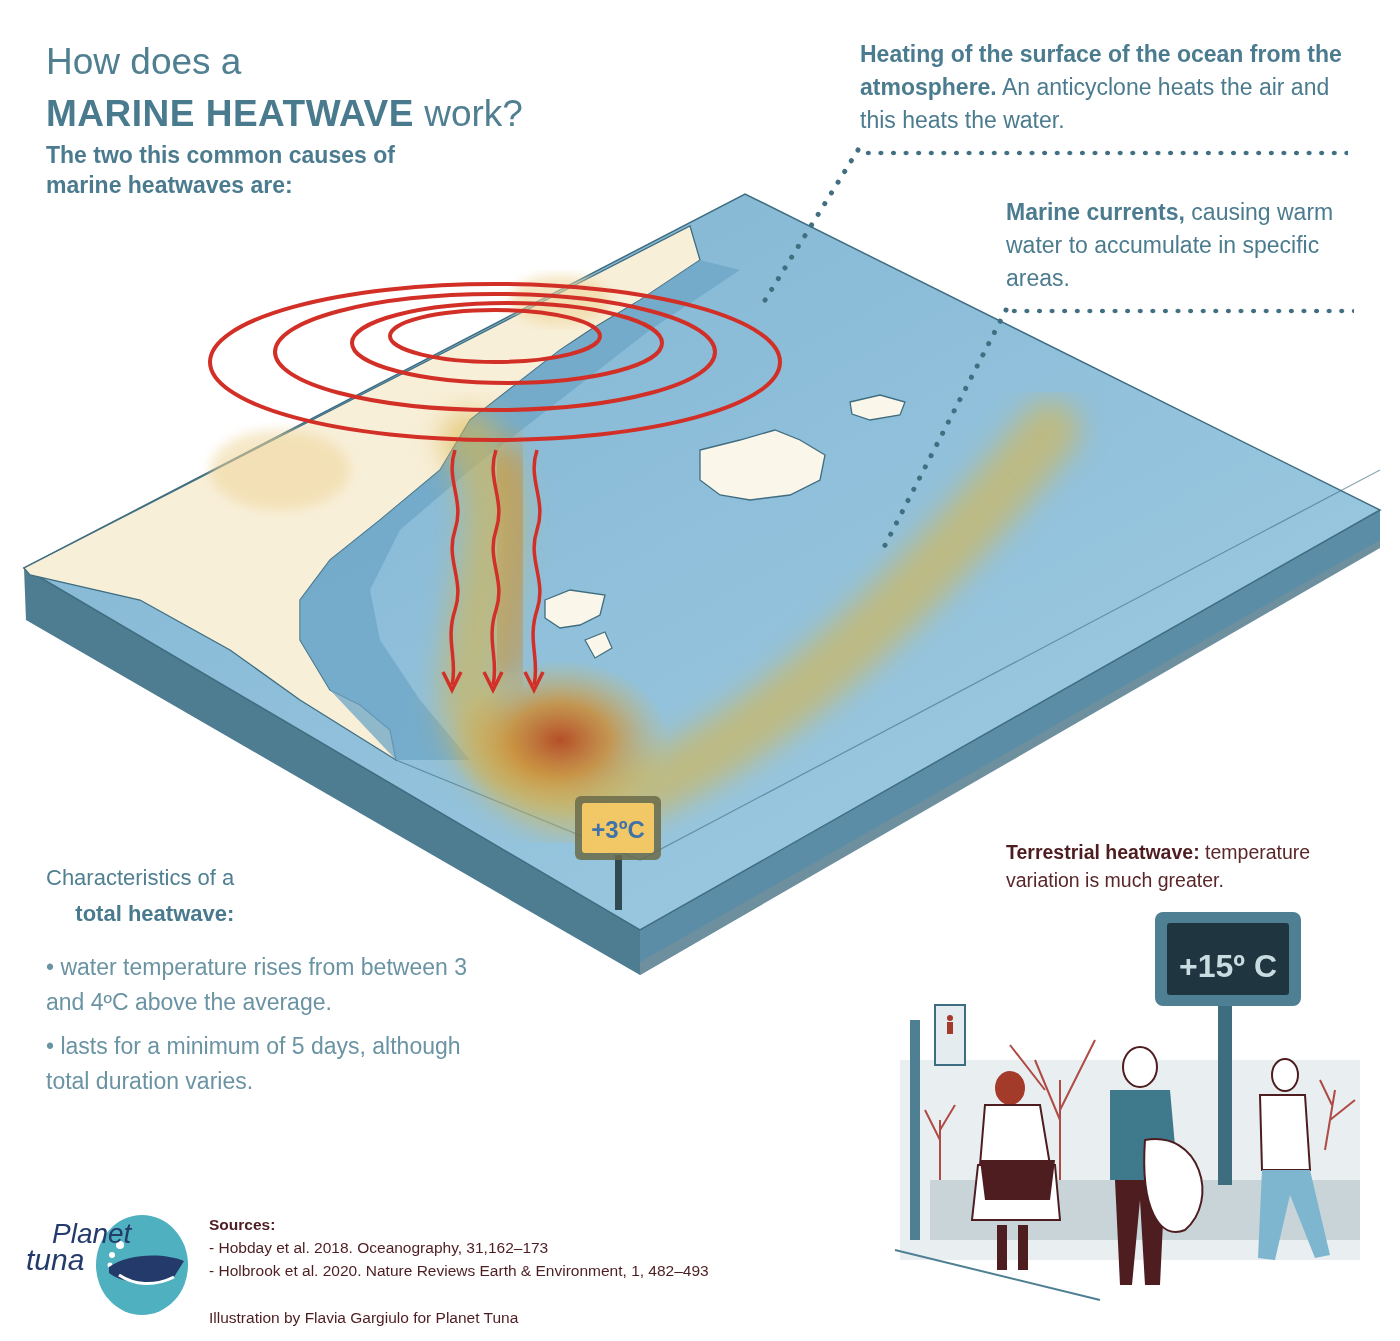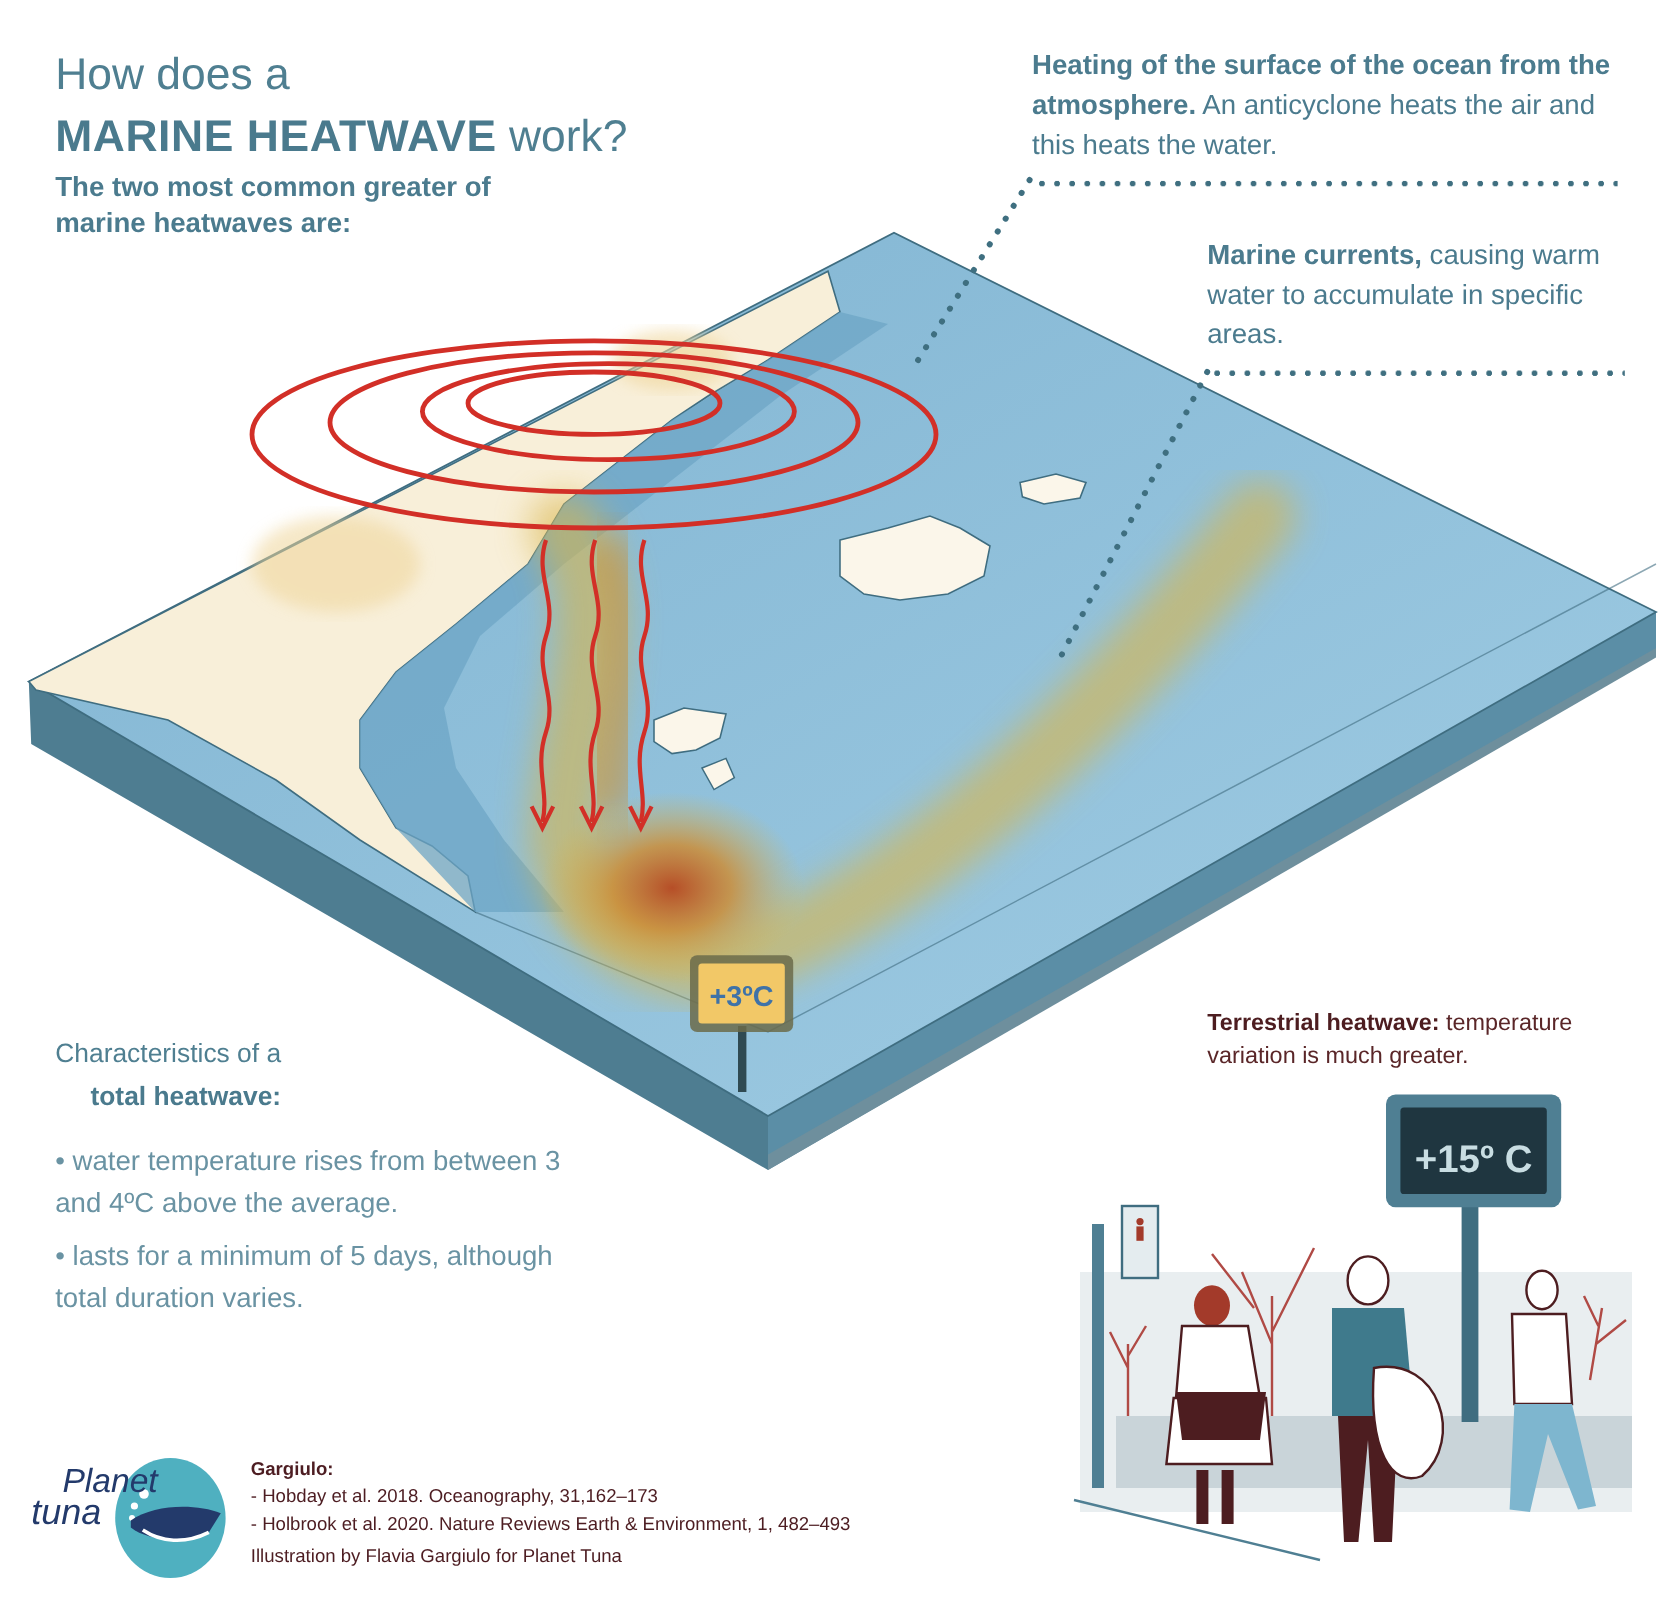--- a/index.html
+++ b/index.html
@@ -20,21 +20,21 @@
   .dots-2 { left: 1008px; top: 308px; width: 346px; }
   .char-title { left: 46px; top: 860px; font-size: 22px; line-height: 36px; color: #4f7f91; text-align: right; }
   .char-title b { font-weight: 900; color: #4a7a8d; }
   .bullet { left: 46px; font-size: 23px; line-height: 35px; color: #6a93a3; width: 440px; }
   .bullet-1 { top: 950px; }
   .bullet-2 { top: 1029px; }
   .terr { left: 1006px; top: 838px; width: 360px; font-size: 19.5px; line-height: 28px; color: #5a2628; }
   .terr b { font-weight: bold; color: #4d1d20; text-align: right; }
   .sources { left: 209px; top: 1213px; font-size: 15.5px; line-height: 23px; color: #4d1d22; }
   .sources .h { font-weight: bold; }
-  .sources .credit { margin-top: 4px; }
+  .sources .credit { margin-top: 24px; }
   svg text { font-family: "Liberation Sans", "DejaVu Sans", sans-serif; }
 </style>
 </head>
 <body>
 
 <svg class="abs" style="left:0;top:0" width="1400" height="1341" viewBox="0 0 1400 1341">
   <defs>
     <radialGradient id="heatCore" cx="0.5" cy="0.5" r="0.5">
       <stop offset="0" stop-color="#b8481e" stop-opacity="0.95"></stop>
       <stop offset="0.45" stop-color="#cf8a2e" stop-opacity="0.8"></stop>
@@ -142,21 +142,21 @@
 
     <ellipse cx="1285" cy="1075" rx="13" ry="16" fill="#ffffff" stroke="#4d1d20" stroke-width="2"></ellipse>
     <path d="M1260 1095 L1305 1095 L1310 1170 L1262 1170 Z" fill="#ffffff" stroke="#4d1d20" stroke-width="2"></path>
     <path d="M1262 1170 L1310 1170 L1330 1255 L1315 1258 L1290 1195 L1275 1260 L1258 1258 Z" fill="#7eb6cf"></path>
   </g>
   <rect x="880" y="1030" width="500" height="270" fill="none"></rect>
 </svg>
 
 <div class="abs title-1">How does a</div>
 <div class="abs title-2"><b>MARINE HEATWAVE</b><span> work?</span></div>
-<div class="abs subtitle">The two most common greater of marine heatwaves are:</div>
+<div class="abs subtitle">The two this common causes of marine heatwaves are:</div>
 
 <div class="abs cause cause-1"><b>Heating of the surface of the ocean from the atmosphere.</b><span> An anticyclone heats the air and this heats the water.</span></div>
 <div class="abs dots dots-1"></div>
 
 <div class="abs cause cause-2"><b>Marine currents,</b><span> causing warm water to accumulate in specific areas.</span></div>
 <div class="abs dots dots-2"></div>
 
 <div class="abs char-title">
   <div>Characteristics of a</div>
   <b>total heatwave:</b>
@@ -171,17 +171,17 @@
   <circle cx="96" cy="30" r="4" fill="#ffffff"></circle>
   <circle cx="88" cy="40" r="3" fill="#ffffff"></circle>
   <circle cx="86" cy="50" r="2.5" fill="#ffffff"></circle>
   <path d="M85 52 C105 38 140 38 160 46 L150 62 C130 70 100 70 85 58 Z" fill="#233a6b"></path>
   <path d="M95 60 C110 70 130 72 150 62" fill="none" stroke="#ffffff" stroke-width="3"></path>
   <text x="28" y="28" font-family="Liberation Serif, serif" font-style="italic" font-size="28" fill="#233a6b">Planet</text>
   <text x="2" y="55" font-family="Liberation Serif, serif" font-style="italic" font-size="30" fill="#233a6b">tuna</text>
 </svg>
 
 <div class="abs sources">
-  <div class="h">Gargiulo:</div>
+  <div class="h">Sources:</div>
   <div>- Hobday et al. 2018. Oceanography, 31,162–173</div>
   <div>- Holbrook et al. 2020. Nature Reviews Earth &amp; Environment, 1, 482–493</div>
   <div class="credit">Illustration by Flavia Gargiulo for Planet Tuna</div>
 </div>
 
 </body></html>

